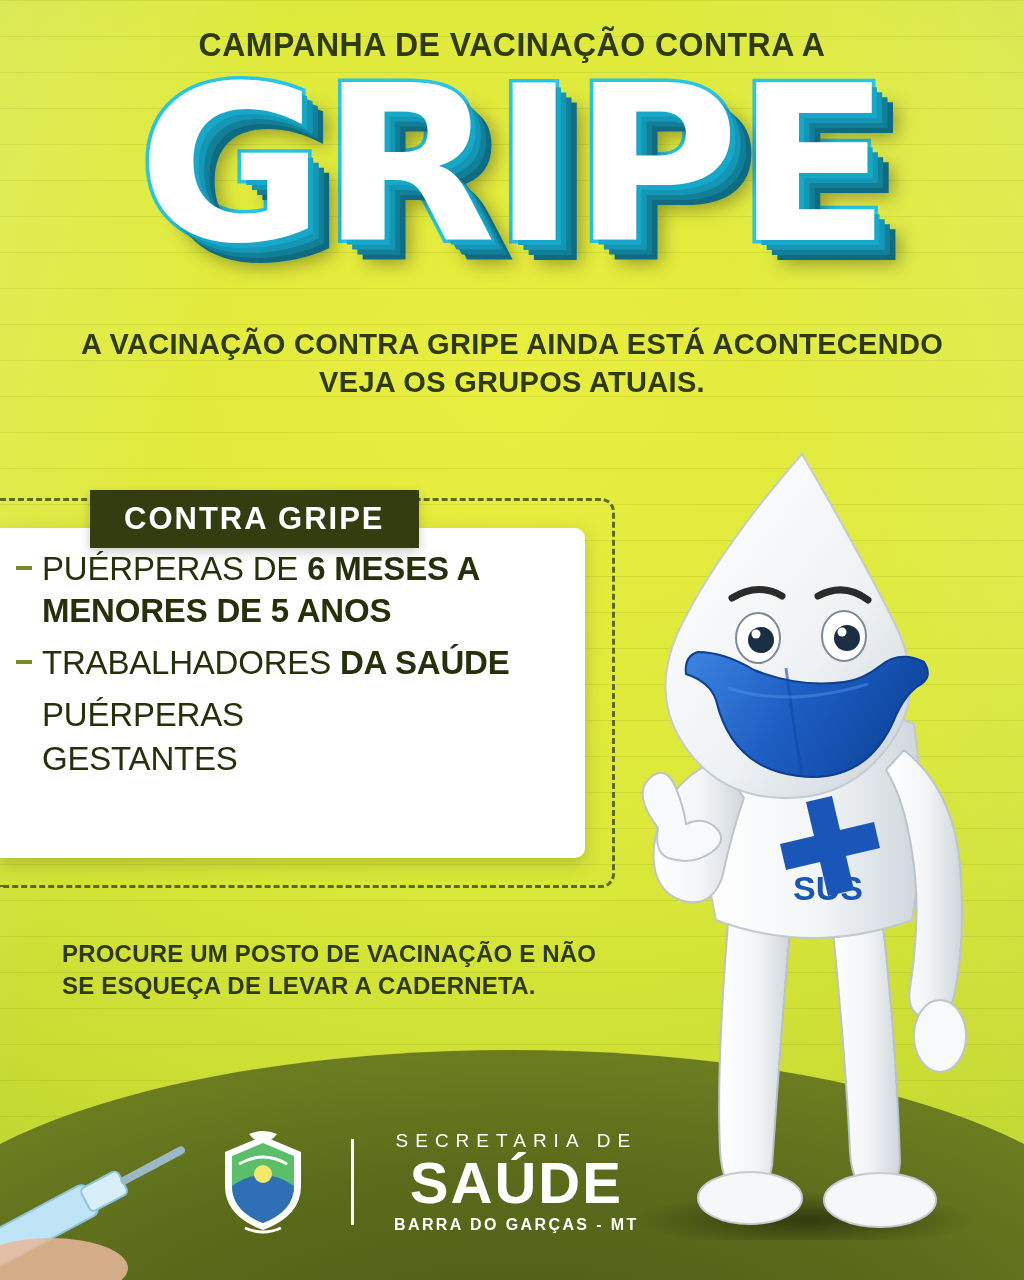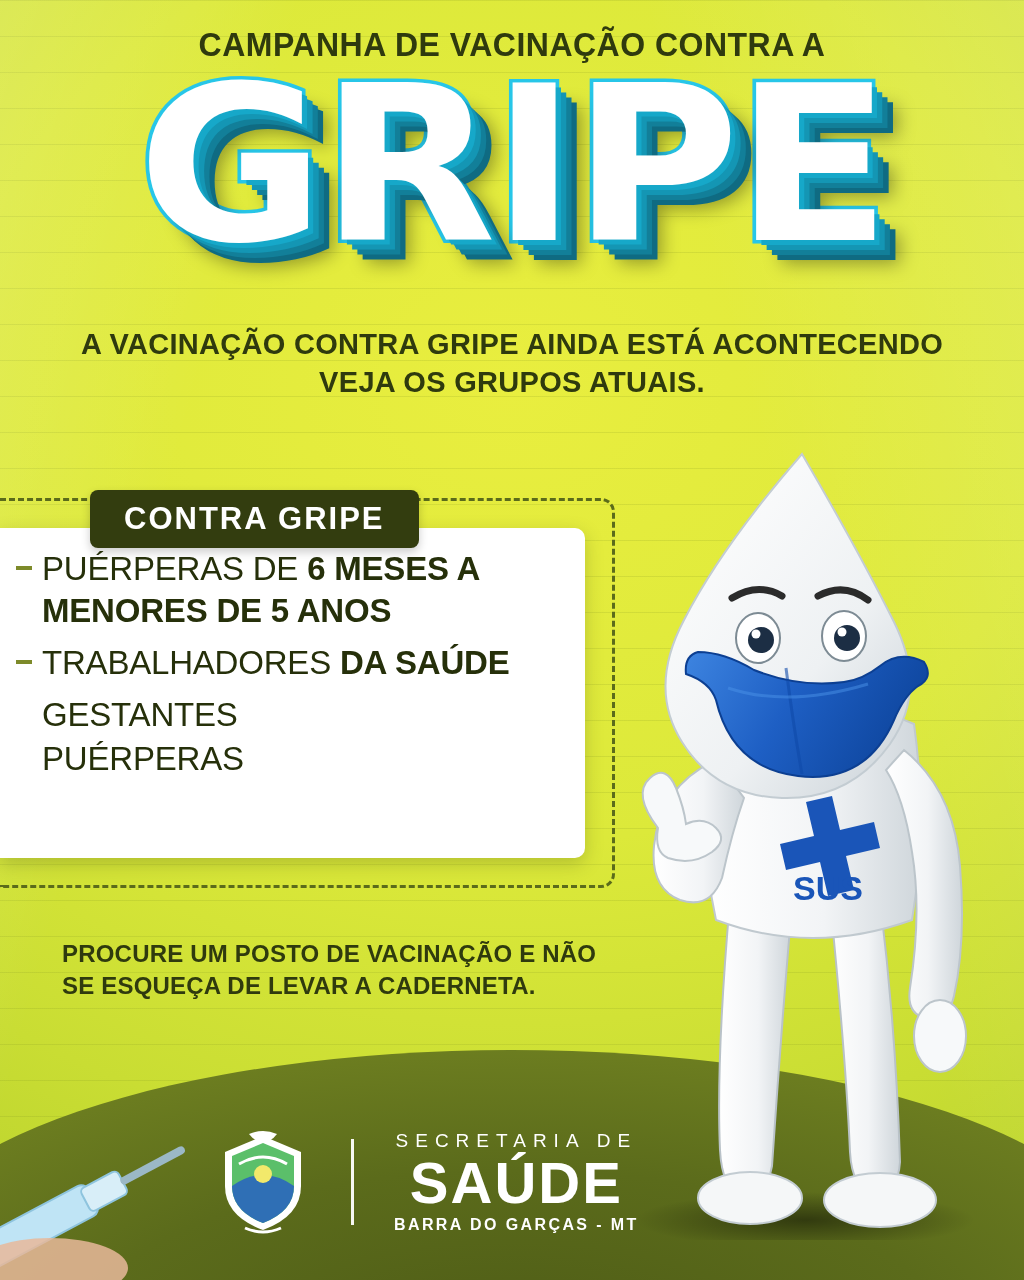--- a/index.html
+++ b/index.html
@@ -136,21 +136,21 @@
     position: absolute;
     left: 90px;
     top: 490px;
     background: #333d0f;
     color: #ffffff;
     font-weight: bold;
     font-size: 31px;
     letter-spacing: 2px;
     padding: 11px 34px 11px 34px;
     text-transform: uppercase;
-    border-radius: 8px;
+    border-radius: 0;
     box-shadow: 0 4px 10px rgba(0,0,0,0.2);
   }
 
   .list {
     position: absolute;
     left: 0;
     top: 548px;
     width: 585px;
     padding: 0 18px 0 42px;
   }
@@ -256,24 +256,24 @@
   <ul class="list">
     <li>
       <span class="dash"></span>
       <span>PUÉRPERAS DE </span><b>6 MESES A MENORES DE 5 ANOS</b>
     </li>
     <li>
       <span class="dash"></span>
       <span>TRABALHADORES </span><b>DA SAÚDE</b>
     </li>
     <li class="tight">
-      <span>GESTANTES</span>
+      <span>PUÉRPERAS</span>
     </li>
     <li class="tight">
-      <span>PUÉRPERAS</span>
+      <span>GESTANTES</span>
     </li>
   </ul>
 
   <div class="note">
     <div>PROCURE UM POSTO DE VACINAÇÃO E NÃO</div>
     <div>SE ESQUEÇA DE LEVAR A CADERNETA.</div>
   </div>
 
   <svg id="mascot" viewBox="0 0 440 810">
     <defs>

